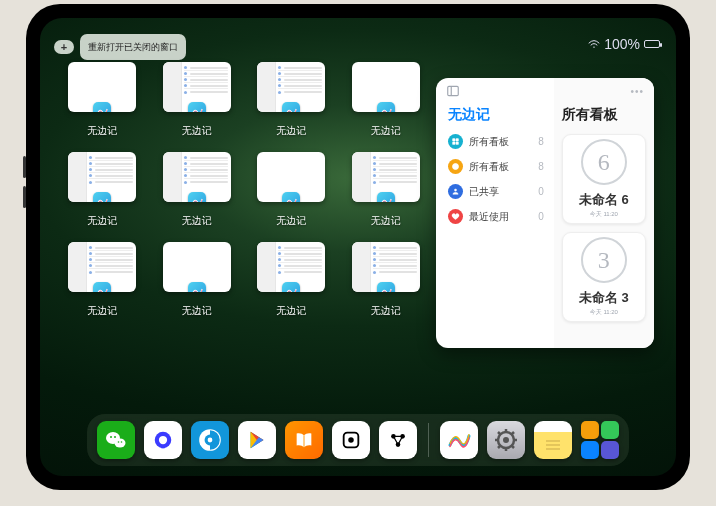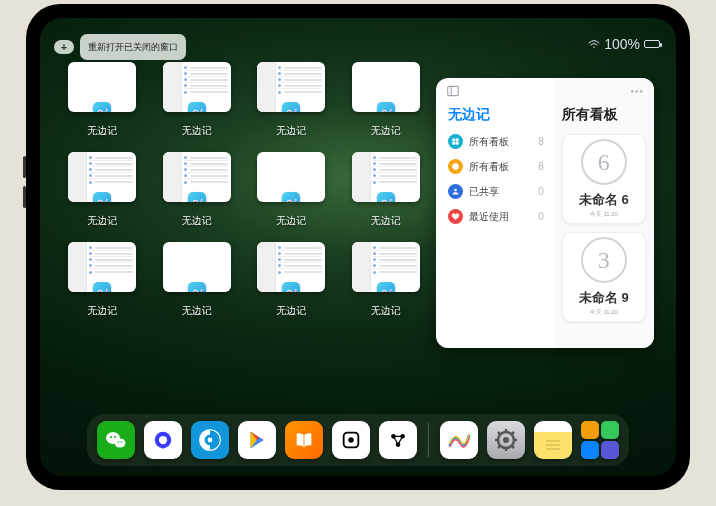--- a/index.html
+++ b/index.html
@@ -490,21 +490,21 @@
       <div class="so-right">
         <div class="so-title r">所有看板</div>
         <div id="so-boards">
             <div class="board">
               <div class="draw">6</div>
               <div class="bn">未命名 6</div>
               <div class="bt">今天 11:20</div>
             </div>
             <div class="board">
               <div class="draw">3</div>
-              <div class="bn">未命名 9</div>
+              <div class="bn">未命名 3</div>
               <div class="bt">今天 11:20</div>
             </div>
           </div>
       </div>
     </div>
 
     <div class="dock">
       <div id="dock-main" style="display:flex;gap:9px;">
           <div class="app" style="background: rgb(26, 173, 25);">
             <svg viewBox="0 0 24 24" width="24" height="24">

